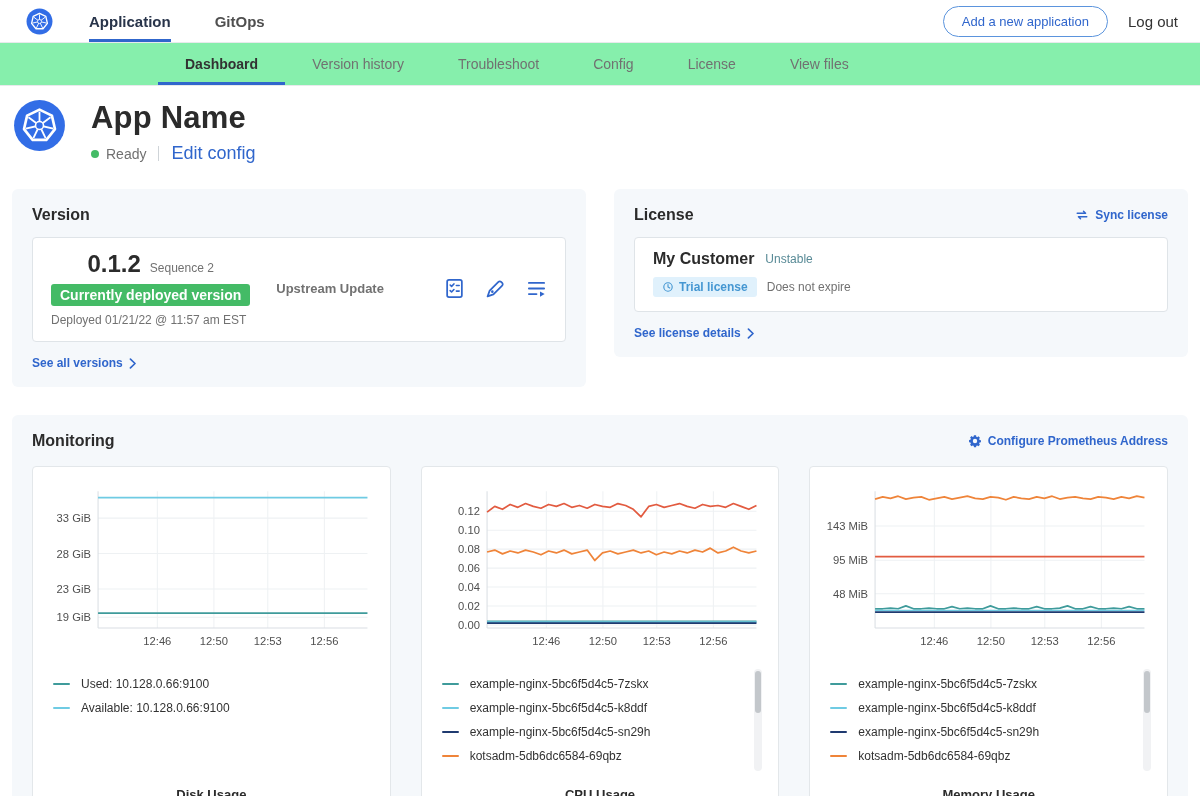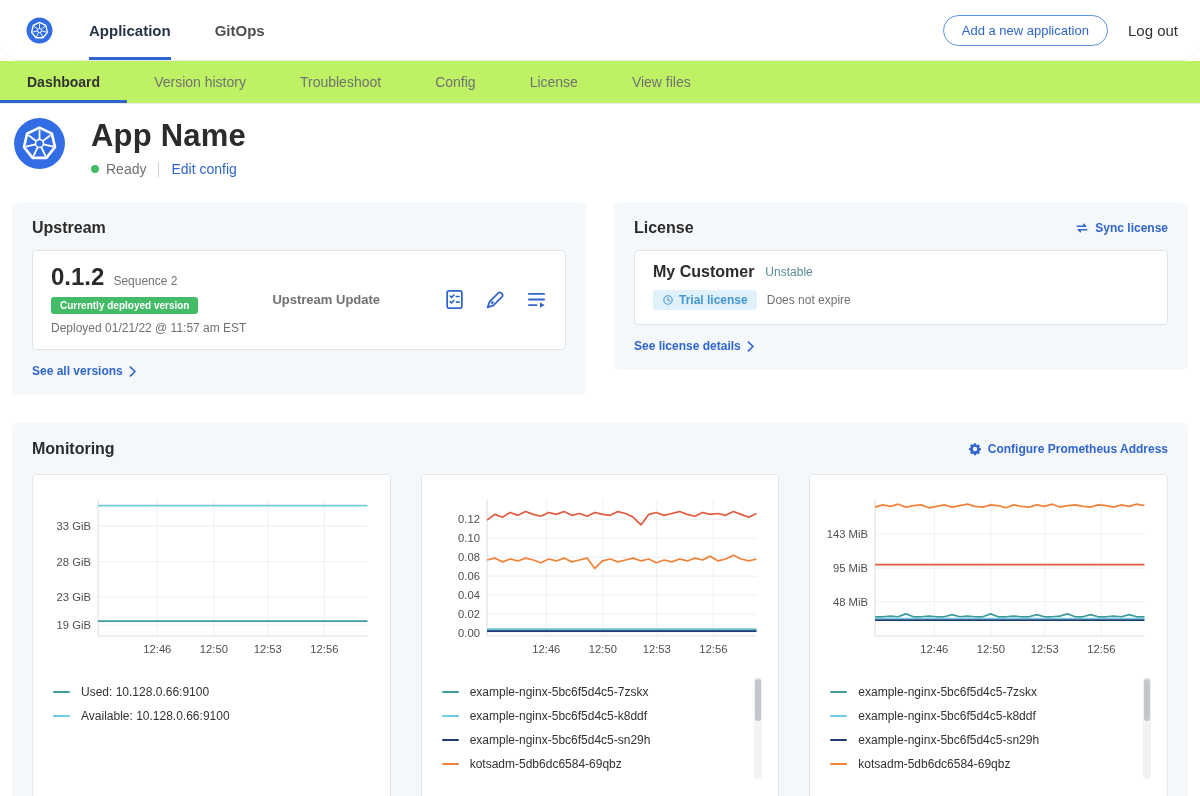--- a/index.html
+++ b/index.html
@@ -5,72 +5,72 @@
   * { box-sizing: border-box; }
   html,body { margin:0; padding:0; }
   body {
     width:1200px; min-height:796px; background:#fff; color:#323232;
     font-family:"Liberation Sans", sans-serif; font-size:14px;
   }
   a { text-decoration:none; cursor:pointer; }
   svg { display:block; }
 
   
-  .topnav { height:61px; display:flex; justify-content:space-between; align-items:stretch;
-    padding:0 22px 0 26px; border-bottom:1px solid #e8eaec; background:#fff;border-radius:21px; }
+  .topnav { height:43px; display:flex; justify-content:space-between; align-items:stretch;
+    padding:0 22px 0 26px; border-bottom:1px solid #e8eaec; background:#fff; }
   .nav-left { display:flex; align-items:stretch; }
   .logo-wrap { display:flex; align-items:center; }
   .k8s-sm svg { width:27px; height:27px; }
   .k8s-lg svg { width:53px; height:53px; }
   .tabs { display:flex; margin-left:36px; }
   .tab { display:flex; align-items:center; margin-right:44px; font-size:15px; font-weight:bold;
     color:#4f4f4f; border-bottom:3px solid transparent; padding-top:3px; }
   .tab.active { color:#28344a; border-bottom-color:var(--accent,#3066cc); }
   .nav-right { display:flex; align-items:center; gap:20px; }
   .add-app-btn { background:#fff; border:1px solid #5b94dd; color:var(--accent,#3066cc);
     font-family:inherit; font-weight:normal; font-size:13px; padding:7px 18px; border-radius:17px; cursor:pointer; }
   .logout { font-size:15px; color:#323232; }
 
   
-  .subnav { height:43px; background:#bef264; border-bottom:1px solid #e8eaec;
-    display:flex; align-items:stretch; }
+  .subnav { height:43px; background:#86efac; border-bottom:1px solid #e8eaec;
+    display:flex; align-items:stretch; padding-left:158px; }
   .subnav a { display:flex; align-items:center; padding:3px 27px 0; font-size:14px; color:#717171;
     border-bottom:3px solid transparent; }
   .subnav a.active { color:#323232; font-weight:bold; border-bottom-color:var(--accent,#3066cc); }
 
   
   .app-header { display:flex; align-items:flex-start; padding:13px 0 15px 13px; }
   .app-head-text { margin-left:25px; padding-top:1px; }
   .app-head-text h1 { margin:0; font-size:31px; font-weight:bold; color:#2b2b2b; letter-spacing:.2px; }
   .status-row { display:flex; align-items:center; margin-top:7px; }
   .dot { width:8px; height:8px; border-radius:50%; background:var(--success-green,#44bb66); margin-right:7px; }
   .status-text { font-size:14px; color:#717171; }
   .vdiv { width:1px; height:15px; background:#cfd4d8; margin:0 12px; }
   .link { color:var(--accent,#3066cc); }
-  .edit-config { font-size:14px; }
+  .edit-config { font-size:18px; }
 
   
   .cards-row { display:flex; gap:28px; padding:10px 12px 0; align-items:flex-start; }
   .panel { background:var(--panel-bg,#f5f8fb); border-radius:6px; padding:17px 20px; }
   .version-panel { width:574px; flex:none; }
   .license-panel { flex:1; }
   .panel-head { display:flex; justify-content:space-between; align-items:center; }
   .panel-head h2 { margin:0; font-size:16px; font-weight:bold; color:#2b2b2b; }
   .head-links { display:flex; gap:22px; align-items:center; }
   .icon-link { display:inline-flex; align-items:center; gap:6px; font-size:12px; font-weight:bold;
     color:var(--accent,#3066cc); }
   .icon-link svg { width:14px; height:14px; }
   .inner-card { background:#fff; border:1px solid #dfe4e8; border-radius:4px; margin-top:13px;
     padding:12px 18px 14px; }
   .version-inner { display:flex; align-items:center; }
-  .ver-line { display:flex; align-items:baseline; }
+  .ver-line { display:flex; align-items:baseline;justify-content:center; }
   .ver-num { font-size:24px; font-weight:bold; color:#2b2b2b; }
   .ver-seq { font-size:12px; color:#717171; margin-left:9px; }
   .badge-green { display:inline-block; margin-top:6px; background:var(--success-green,#44bb66); color:#fff;
-    font-size:10px; font-weight:bold; padding:3px 9px; border-radius:3px; }
+    font-size:14px; font-weight:bold; padding:3px 9px; border-radius:3px; }
   .deployed-at { margin-top:7px; font-size:12px; color:#717171; }
   .upstream { flex:1; padding-left:26px; font-size:13px; font-weight:bold; color:#717171; }
   .ver-icons { display:flex; gap:20px; color:var(--accent,#3066cc); }
   .ver-icons .icon-btn { cursor:pointer; }
   .ver-icons svg { width:21px; height:21px; }
   .see-link { display:inline-flex; align-items:center; gap:6px; margin-top:14px; font-size:12px;
     font-weight:bold; color:var(--accent,#3066cc); }
   .see-link svg { width:8px; height:11px; }
 
   .cust-row { display:flex; align-items:center; }
@@ -167,21 +167,21 @@
       <a class="link edit-config">Edit config</a>
     </div>
   </div>
 </section>
 
 <main>
   <div class="cards-row">
 
     <section class="panel version-panel">
       <div class="panel-head">
-        <h2>Upstream</h2>
+        <h2>Version</h2>
       </div>
 
       <div class="inner-card version-inner">
         <div class="ver-left">
           <div class="ver-line">
             <span class="ver-num">0.1.2</span>
             <span class="ver-seq">Sequence 2</span>
           </div>
           <span class="badge-green">Currently deployed version</span>
           <div class="deployed-at">Deployed 01/21/22 @ 11:57 am EST</div>

